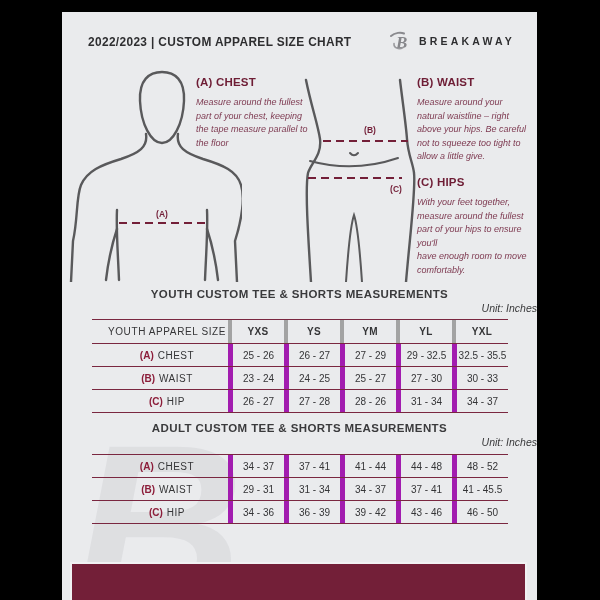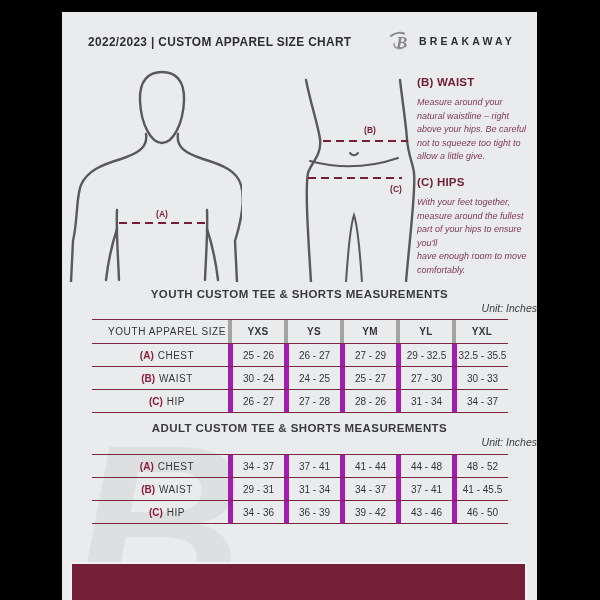--- a/index.html
+++ b/index.html
@@ -95,20 +95,24 @@
       <path d="M70,86 Q74,90.5 78,86" stroke-width="2"></path>
       <path d="M30,94 Q74,106 118,91" stroke-width="2"></path>
       <path d="M66,215 C68,185 70,160 74,148 C78,160 80,185 82,215" stroke-width="2"></path>
     </g>
     <path d="M43,74 L128,74" stroke="#731f38" stroke-width="2.2" stroke-dasharray="8 5" fill="none"></path>
     <text x="90" y="66" text-anchor="middle" font-size="8.5" font-weight="bold" fill="#731f38">(B)</text>
     <path d="M28,111 L122,111" stroke="#731f38" stroke-width="2.2" stroke-dasharray="8 5" fill="none"></path>
     <text x="116" y="125" text-anchor="middle" font-size="8.5" font-weight="bold" fill="#731f38">(C)</text>
   </svg>
 
+  <div class="instr instr-chest">
+    <h3>(A) CHEST</h3>
+    <p>Measure around the fullest part of your chest, keeping the tape measure parallel to the floor</p>
+  </div>
   <div class="instr instr-waist">
     <h3>(B) WAIST</h3>
     <p>Measure around your natural waistline – right above your hips. Be careful not to squeeze too tight to allow a little give.</p>
   </div>
   <div class="instr instr-hips">
     <h3>(C) HIPS</h3>
     <p>With your feet together, measure around the fullest part of your hips to ensure you'll
 have enough room to move comfortably.</p>
   </div>
 
@@ -135,21 +139,21 @@
       <div class="val-cell">26 - 27</div>
       <div class="val-cell">27 - 29</div>
       <div class="val-cell">29 - 32.5</div>
       <div class="val-cell">32.5 - 35.5</div>
     </div>
     <div class="trow">
       <div class="lbl-cell">
         <span class="row-key">(B)</span>
         <span class="row-lbl">WAIST</span>
       </div>
-      <div class="val-cell">30 - 24</div>
+      <div class="val-cell">23 - 24</div>
       <div class="val-cell">24 - 25</div>
       <div class="val-cell">25 - 27</div>
       <div class="val-cell">27 - 30</div>
       <div class="val-cell">30 - 33</div>
     </div>
     <div class="trow">
       <div class="lbl-cell">
         <span class="row-key">(C)</span>
         <span class="row-lbl">HIP</span>
       </div>

